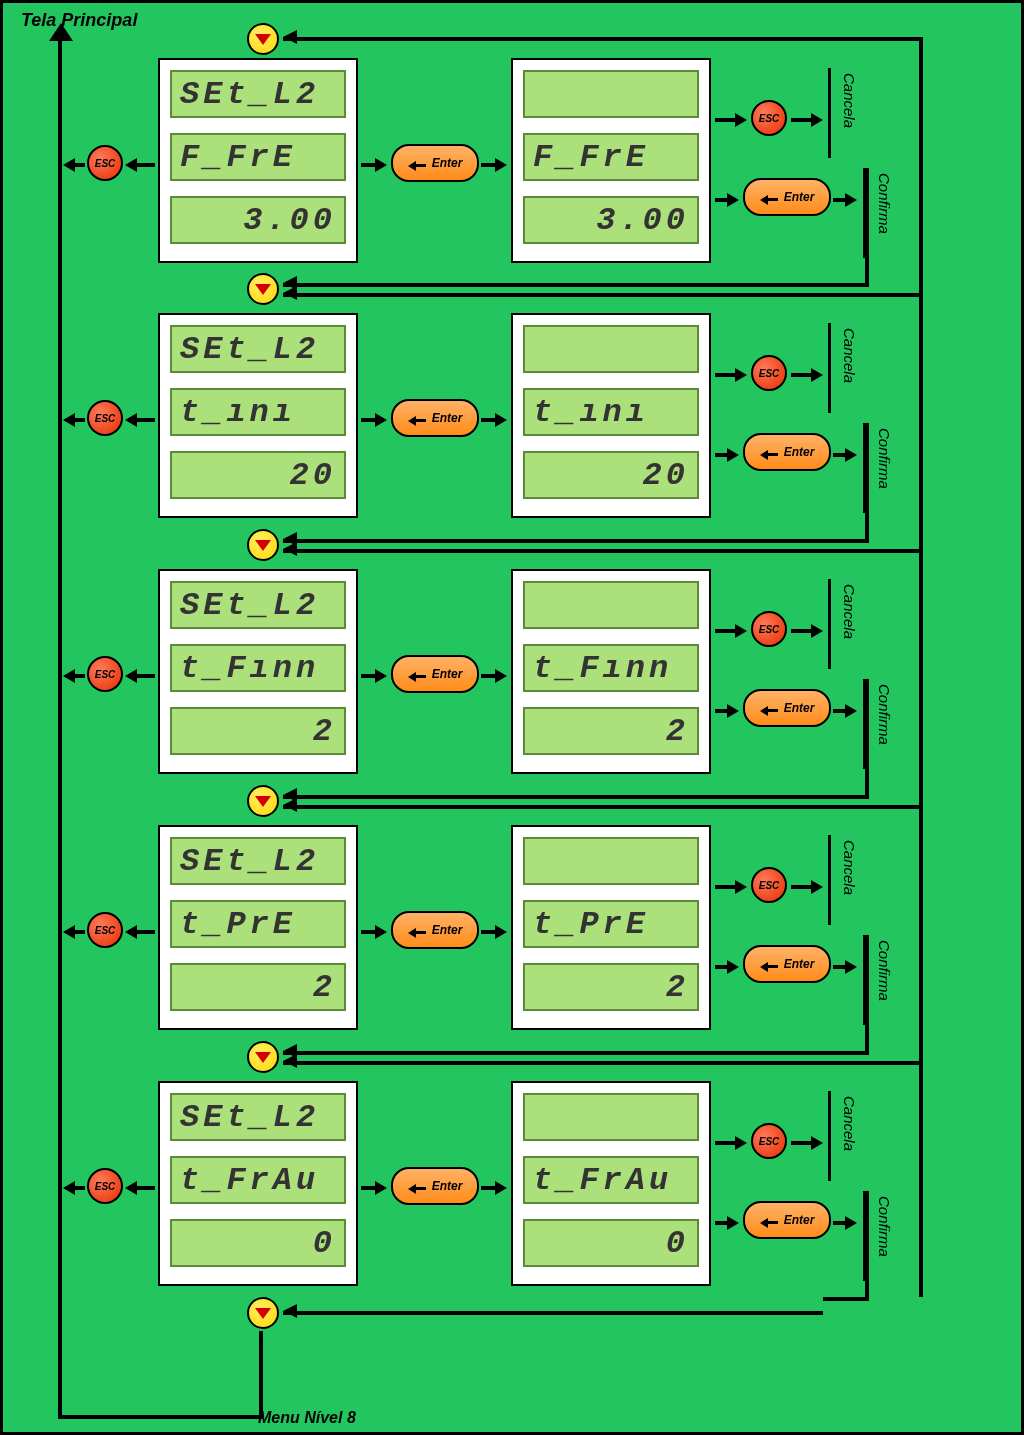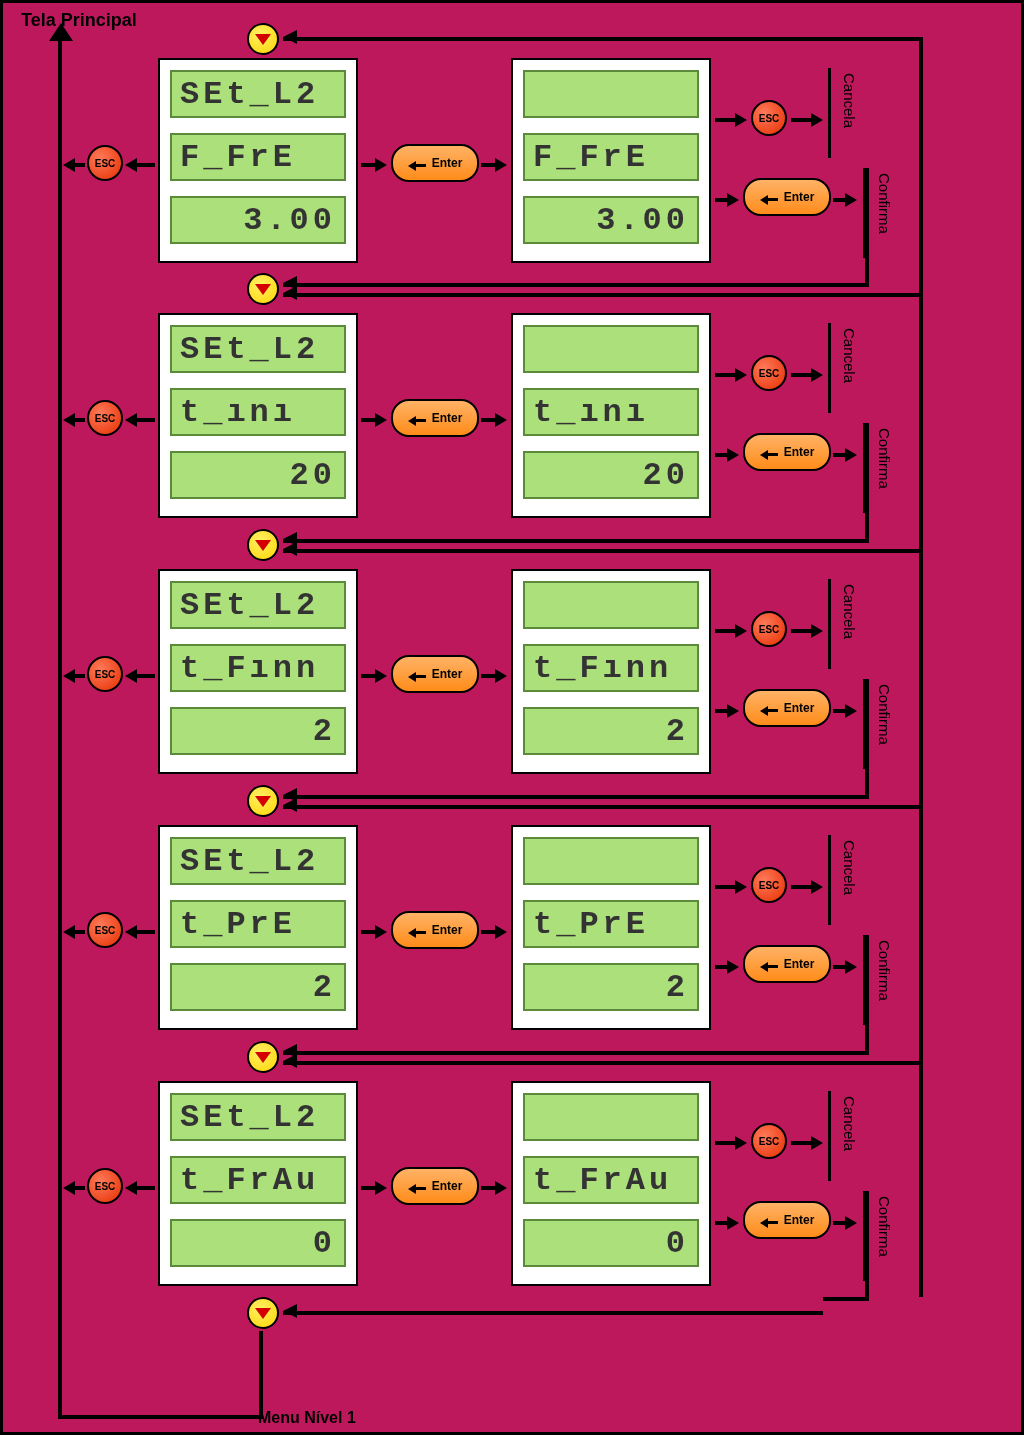--- a/index.html
+++ b/index.html
@@ -7,22 +7,23 @@
     margin: 0;
     font-family: Arial, sans-serif;
     background: #fff;
   }
   .page {
     width: 1024px;
     height: 1435px;
     position: relative;
     border: 3px solid #000;
     margin: 0;
-    background: #be185d;
+    background: #22c55e;
     overflow: hidden;
+    font-style: italic;
   }
   .title-top {
     position: absolute;
     top: 7px;
     left: 18px;
     font-size: 18px;
     font-weight: bold;
   }
   .title-bottom {
     position: absolute;
@@ -598,14 +599,14 @@
   <div class="vline" style="left:862px; top:1188px; height:110px"></div>
   <div class="hline" style="left:820px; top:1294px; width:46px"></div>
 
   <div class="down-btn" style="left:244px; top:1294px"></div>
   <div class="hline" style="left:280px; top:1308px; width:540px"></div>
   <div class="arrow-left-head" style="left:280px; top:1301px"></div>
 
   <div class="hline" style="left:55px; top:1412px; width:205px"></div>
   <div class="vline" style="left:256px; top:1328px; height:88px"></div>
 
-  <div class="title-bottom">Menu Nível 1</div>
+  <div class="title-bottom">Menu Nível 8</div>
 </div>
 
 </body></html>

